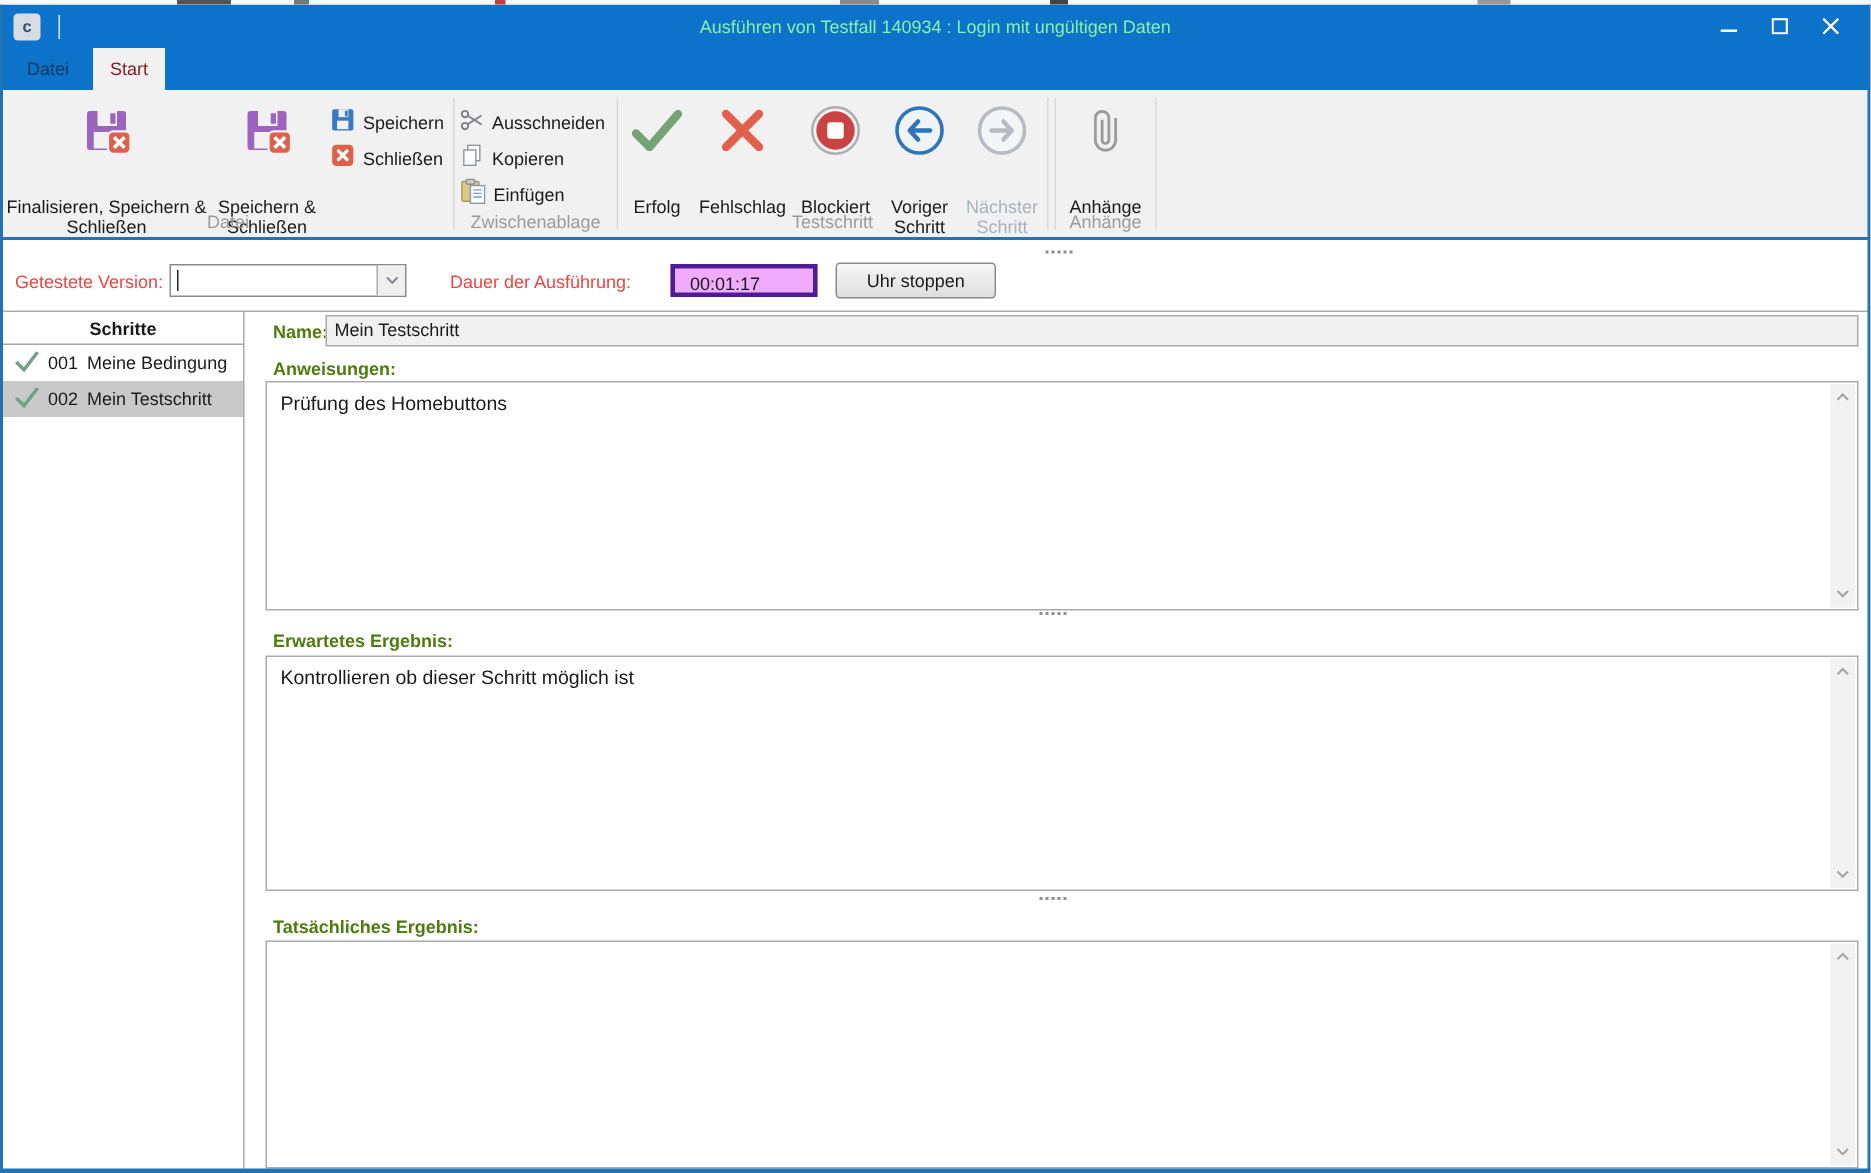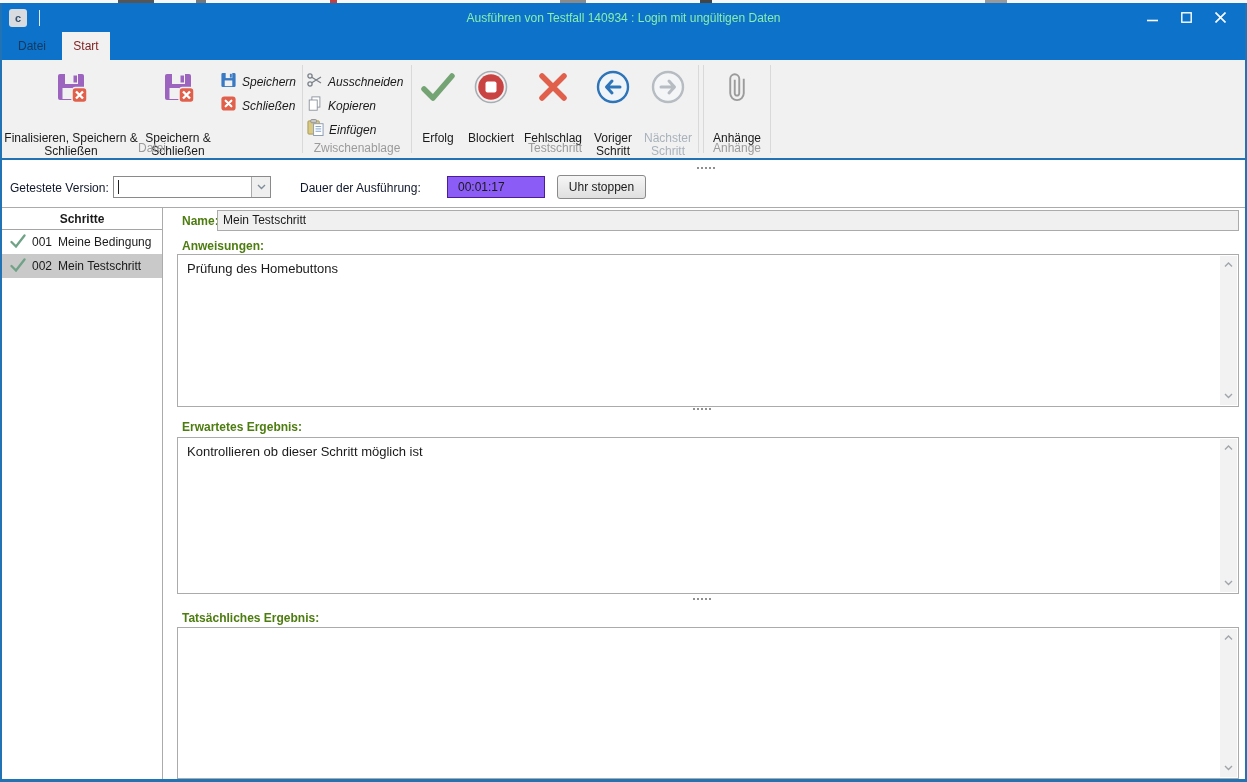--- a/index.html
+++ b/index.html
@@ -31,33 +31,33 @@
 
   
   .ribbon { position:absolute; left:0; top:60px; width:100%; height:100px; background:#F1F1F2; border-bottom:2px solid #2173B4; display:flex; align-items:stretch; padding:0 4px; }
   .rgroup { position:relative; padding-top:4px; }
   .rgroup-label { position:absolute; bottom:3px; left:0; right:0; text-align:center; color:#9B9B9B; font-size:12px; }
   .rsep { width:1px; background:#D9D9DA; margin:5px 2px; }
   .rrow { display:flex; }
   .rbtn-large { display:flex; flex-direction:column; align-items:center; padding-top:4px; cursor:default;gap:24px; }
   .ricon-l { height:38px; display:flex; align-items:center; justify-content:center; }
   .rlabel { margin-top:2px; font-size:12px; line-height:13px; text-align:center; color:#1A1A1A; }
-  .rbtn-small { display:flex; align-items:center; gap:5px; height:24px; font-size:12px; padding-left:2px;font-style:italic; }
+  .rbtn-small { display:flex; align-items:center; gap:5px; height:24px; font-size:12px; padding-left:2px; }
   .smallcol { display:flex; flex-direction:column; padding-top:5px; }
   .disabled .rlabel { color:#A9B2BA; }
   .drop-arrow { width:0; height:0; border:3.5px solid transparent; border-top:4.5px solid #444; margin-top:4px; }
 
   
   .toolbar { position:absolute; left:0; top:162px; width:100%; height:46px; background:#FFFFFF; border-bottom:1px solid #ABABAB; }
-  .tb-label { position:absolute; font-size:12px; color:#0f172a; top:19px; }
+  .tb-label { position:absolute; font-size:12px; color:#ef4444; top:19px; }
   .combo { position:absolute; left:113px; top:14px; width:158px; height:22px; background:#fff; border:1px solid #8A8A8A; }
   .combo .caret { position:absolute; left:4px; top:3px; width:1px; height:14px; background:#222; }
   .combo-arrow { position:absolute; right:0; top:0; width:19px; height:20px; background:#EFEFEF; border-left:1px solid #ABABAB; display:flex; align-items:center; justify-content:center; }
-  .timefield { position:absolute; left:447px; top:14px; width:98px; height:22px; background:#8b5cf6; border:1px solid #4c1d95; font-size:12px; line-height:20px; padding-left:10px; }
-  .btn { position:absolute; left:557px; top:13px; width:89px; height:24px; background:linear-gradient(#F6F6F6,#DFDFDF); border:1px solid #8A8A8A; border-radius:3px; font-size:12px; display:flex; align-items:center; justify-content:center; }
+  .timefield { position:absolute; left:447px; top:14px; width:98px; height:22px; background:#f0abfc; border:3px solid #4c1d95; font-size:12px; line-height:20px; padding-left:10px; }
+  .btn { position:absolute; left:557px; top:13px; width:107px; height:24px; background:linear-gradient(#F6F6F6,#DFDFDF); border:1px solid #8A8A8A; border-radius:3px; font-size:12px; display:flex; align-items:center; justify-content:center; }
   .grip { position:absolute; display:flex; gap:2px; }
   .grip i { width:2px; height:2px; background:#8F8F8F; }
 
   
   .sidebar { position:absolute; left:2px; top:208px; bottom:3px; width:161px; background:#fff; border-right:1px solid #ABABAB; }
   .sb-header { height:22px; border-bottom:1px solid #A5A5A5; display:flex; align-items:center; justify-content:center; font-weight:bold; font-size:12px; }
   .step-item { height:24px; display:flex; align-items:center; padding-left:8px; gap:6px; font-size:12px; }
   .step-item.selected { background:#C9C9C9; }
   .step-num { font-weight:normal; }
 
@@ -214,37 +214,37 @@
     <div class="rgroup" style="width:282px">
       <div class="rrow">
         <div class="rbtn-large" style="width:48px">
           <span class="ricon-l">
             <svg width="36" height="30" viewBox="0 0 36 30">
               <path d="M4 17 L13 26 L32 4" fill="none" stroke="#74A474" stroke-width="5.5" stroke-linecap="round" stroke-linejoin="round"></path>
             </svg>
           </span>
           <span class="rlabel">Erfolg</span>
         </div>
+        <div class="rbtn-large" style="width:66px">
+          <span class="ricon-l">
+            <svg width="30" height="30" viewBox="0 0 30 30">
+              <path d="M4 4 L26 26 M26 4 L4 26" stroke="#E0604C" stroke-width="5.5" stroke-linecap="round"></path>
+            </svg>
+          </span>
+          <span class="rlabel">Fehlschlag</span>
+        </div>
         <div class="rbtn-large" style="width:58px">
           <span class="ricon-l">
             <svg width="34" height="34" viewBox="0 0 34 34">
               <circle cx="17" cy="17" r="15.5" fill="none" stroke="#A8ADB2" stroke-width="1.6"></circle>
               <circle cx="17" cy="17" r="12.8" fill="#C94342"></circle>
               <rect x="11.5" y="11.5" width="11" height="11" rx="2" fill="#fff"></rect>
             </svg>
           </span>
           <span class="rlabel">Blockiert</span>
-        </div>
-        <div class="rbtn-large" style="width:66px">
-          <span class="ricon-l">
-            <svg width="30" height="30" viewBox="0 0 30 30">
-              <path d="M4 4 L26 26 M26 4 L4 26" stroke="#E0604C" stroke-width="5.5" stroke-linecap="round"></path>
-            </svg>
-          </span>
-          <span class="rlabel">Fehlschlag</span>
         </div>
         <div class="rbtn-large" style="width:54px">
           <span class="ricon-l">
             <svg width="34" height="34" viewBox="0 0 34 34">
               <circle cx="17" cy="17" r="15" fill="#EFF4F9" stroke="#2E74B8" stroke-width="2.4"></circle>
               <path d="M24 17 L11 17 M16 11 L10.5 17 L16 23" fill="none" stroke="#2E74B8" stroke-width="3" stroke-linecap="round" stroke-linejoin="round"></path>
             </svg>
           </span>
           <span class="rlabel">Voriger Schritt</span>
         </div>

